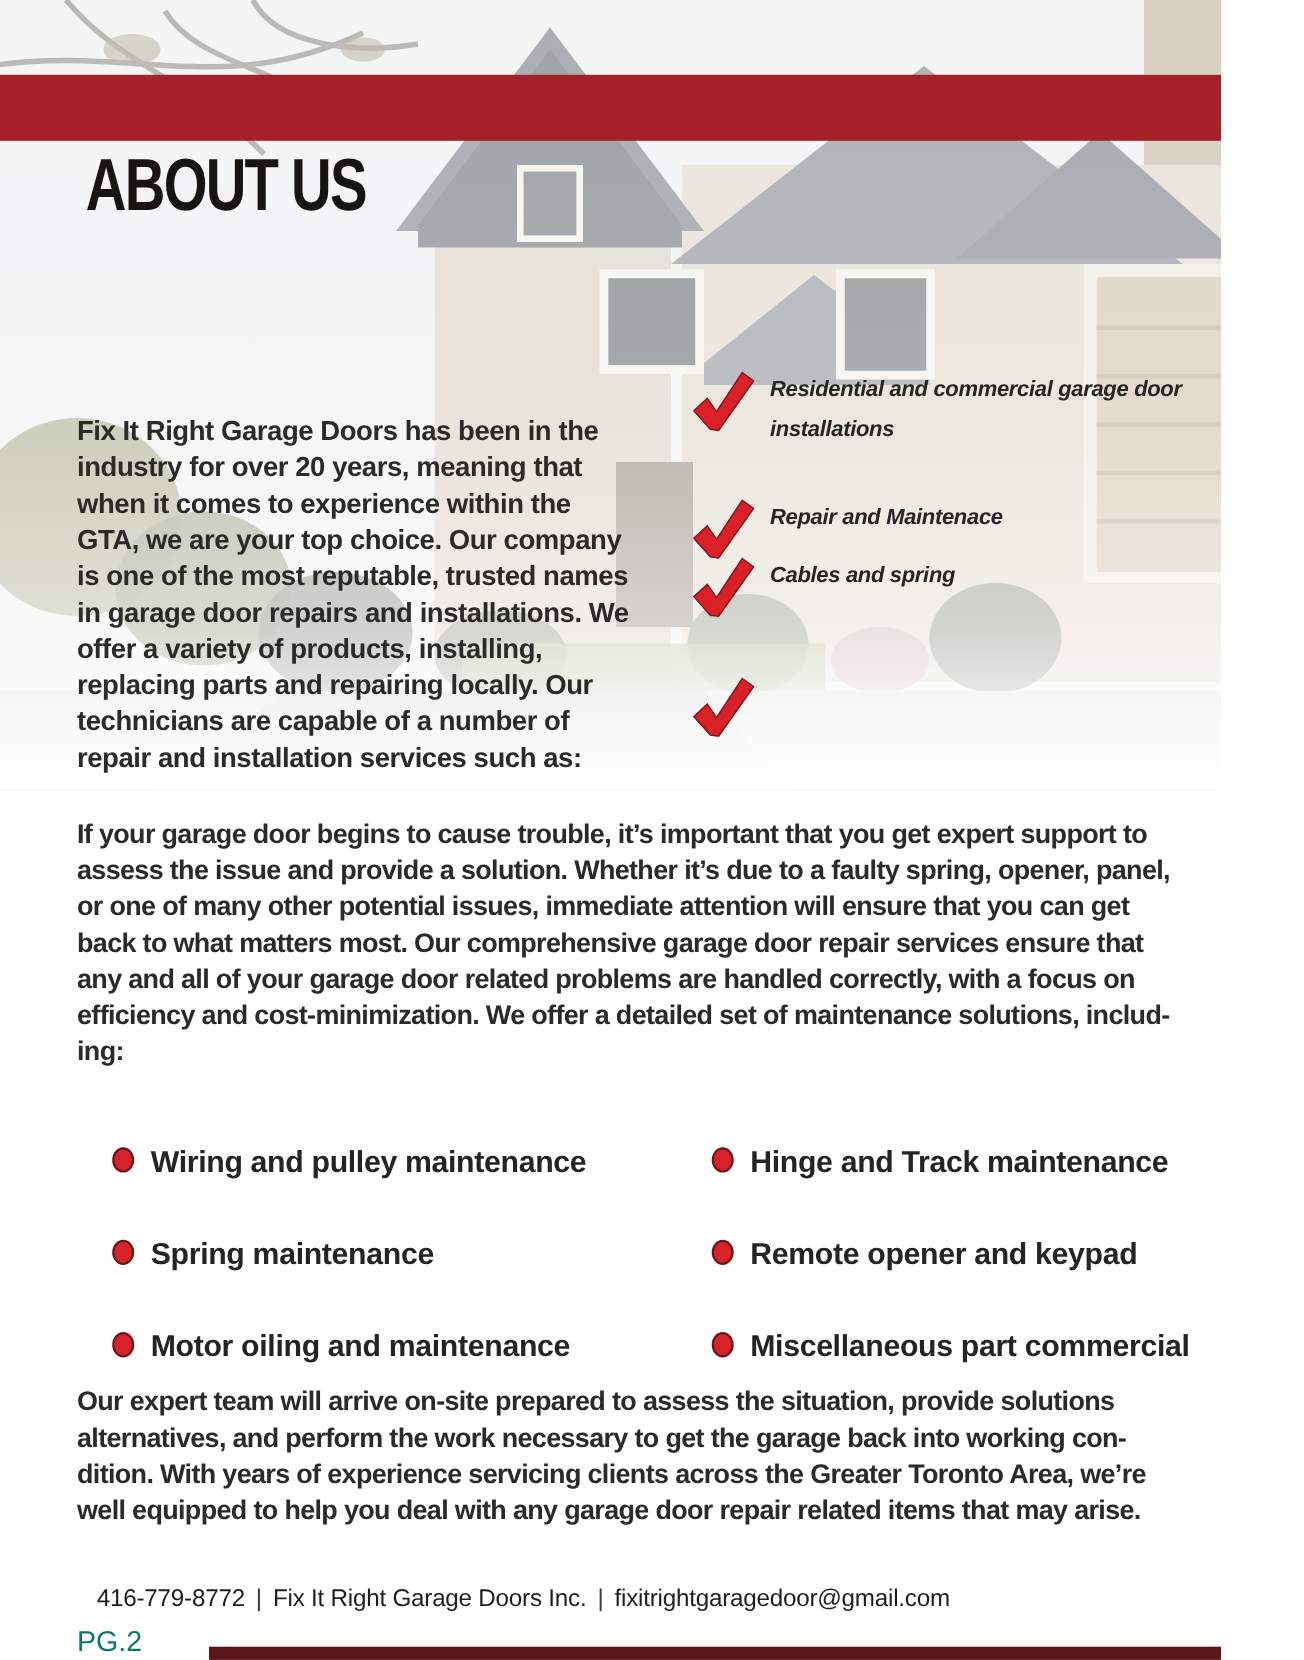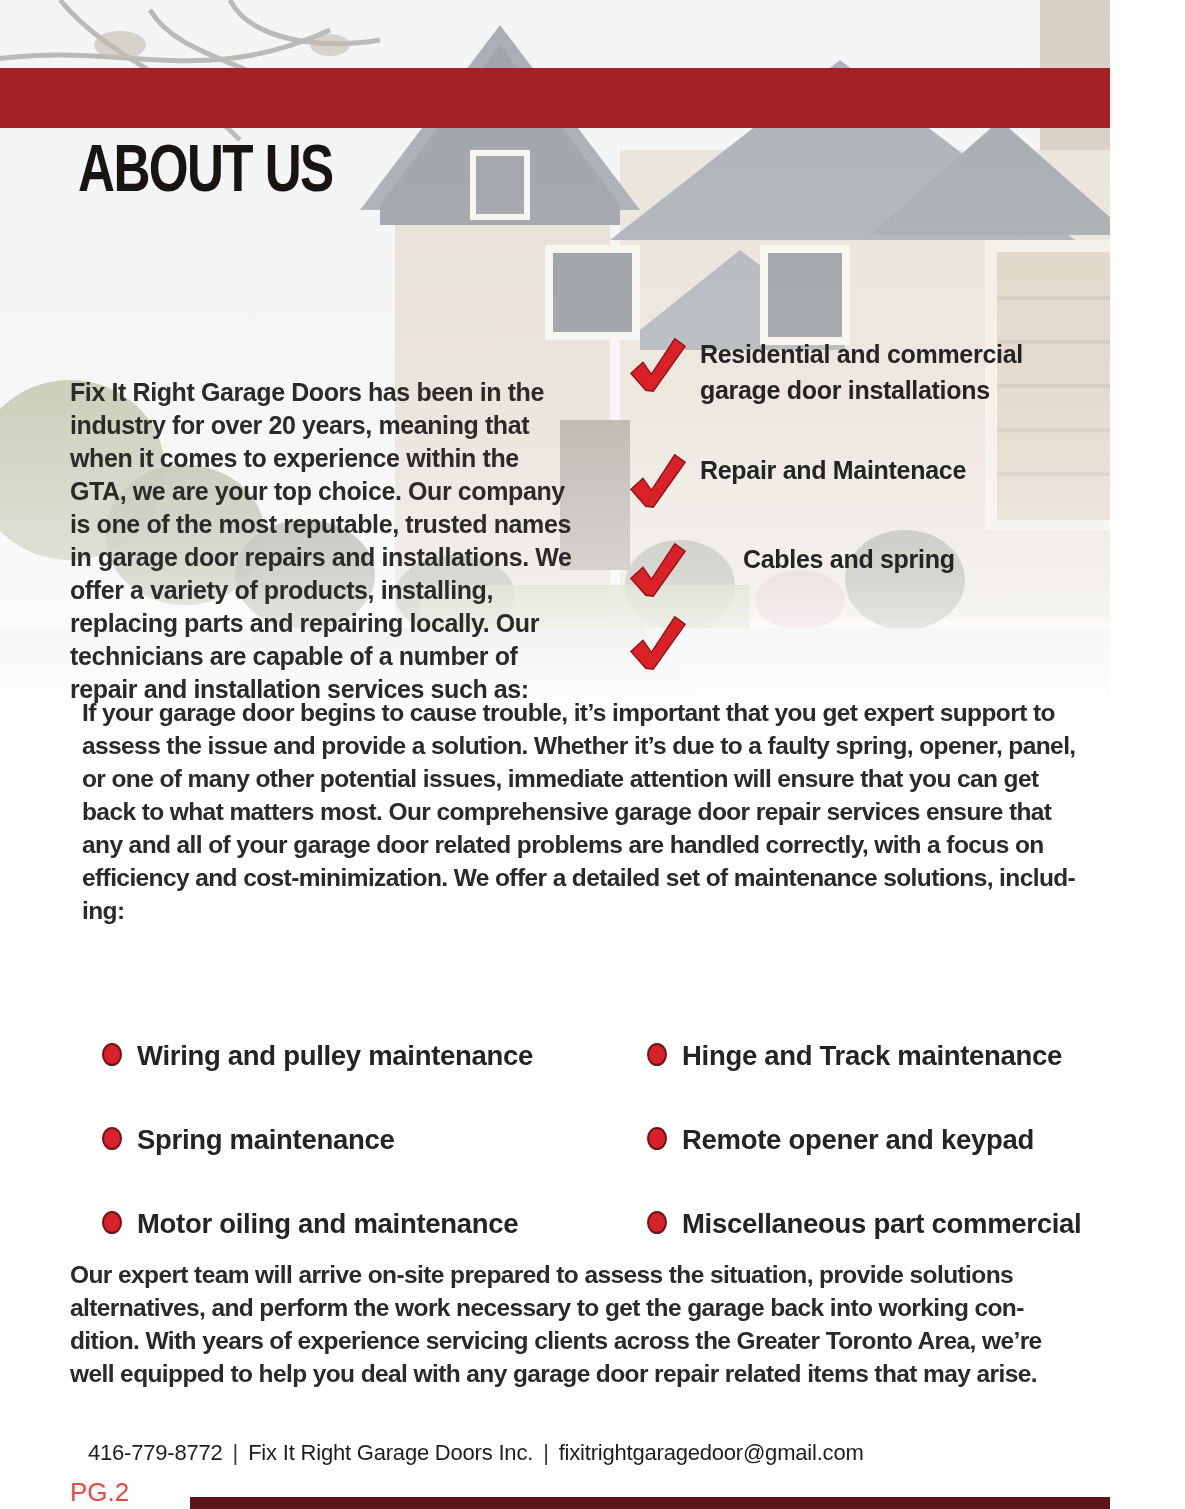--- a/index.html
+++ b/index.html
@@ -40,34 +40,34 @@
   .intro{
     position:absolute;left:70px;top:332px;width:560px;
     font-size:25px;font-weight:700;letter-spacing:-0.4px;
     line-height:33px;color:#2b2a28;margin-top:44px;
   }
   
   .checklist{position:absolute;left:628px;top:0;width:470px;}
   .check-row{position:absolute;display:flex;align-items:flex-start;}
   .check-row .icon{flex:0 0 auto;margin-right:14px;}
   .check-label{
-    font-size:25px;font-weight:700;letter-spacing:-0.3px;
-    line-height:36px;color:#242424;width:380px;
+    font-size:20px;font-weight:700;letter-spacing:-0.3px;
+    line-height:36px;color:#242424;width:380px;font-style:italic;
   }
   .row-1{top:336px;}
   .row-2{top:452px;}
-  .row-3{top:541px;gap:43px;}
+  .row-3{top:505px;}
   .row-4{top:614px;}
   
   .para-wide{
     position:absolute;left:70px;right:10px;
     font-size:24.5px;font-weight:700;letter-spacing:-0.6px;
     line-height:33px;color:#2b2a28;white-space:nowrap;
   }
-  .repair-para{top:696px;margin-left:12px;}
+  .repair-para{top:742px;}
   .closing-para{top:1258px;}
   
   .bullet-row{position:absolute;display:flex;align-items:flex-start;margin-top:40px;}
   .bullet-dot{
     flex:0 0 auto;width:20px;height:23px;border-radius:50%;
     background:#d92129;border:2.5px solid #6b1519;
     margin-top:3px;margin-right:15px;box-sizing:border-box;
   }
   .bullet-label{
     font-size:27.5px;font-weight:700;letter-spacing:-0.3px;
@@ -80,21 +80,21 @@
   .brow-3{top:1168px;}
   
   .footer-line{
     position:absolute;left:88px;top:1440px;
     font-size:22px;font-weight:400;letter-spacing:-0.2px;
     color:#1d1d1b;white-space:nowrap;
   }
   .footer-line .sep{padding:0 10px;color:#3a3a38;}
   .page-number{
     position:absolute;left:70px;top:1477px;
-    font-size:26px;font-weight:400;color:#ef4444;
+    font-size:26px;font-weight:400;color:#0f766e;
   }
   
   .bottom-band{
     position:absolute;left:190px;top:1497px;width:995px;height:12px;
     background:#5c151a;
   }
 </style>
 </head>
 <body>
 

